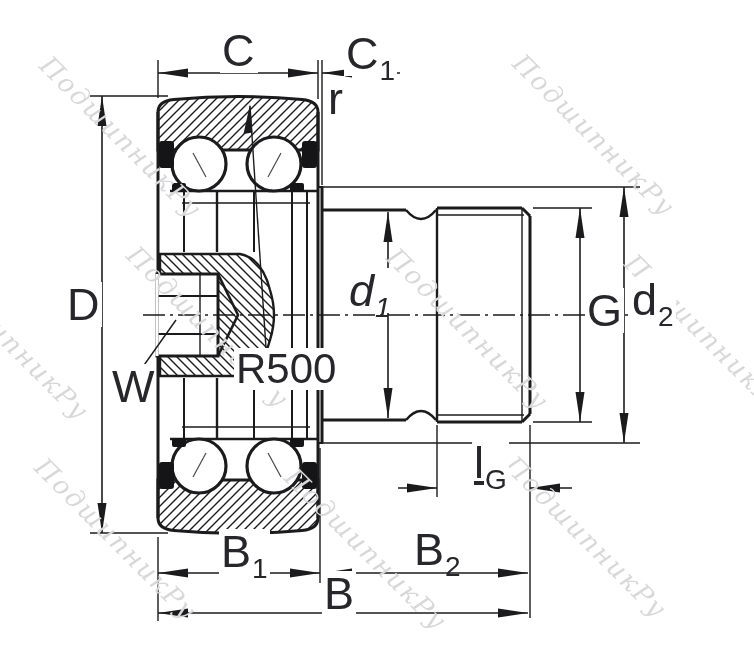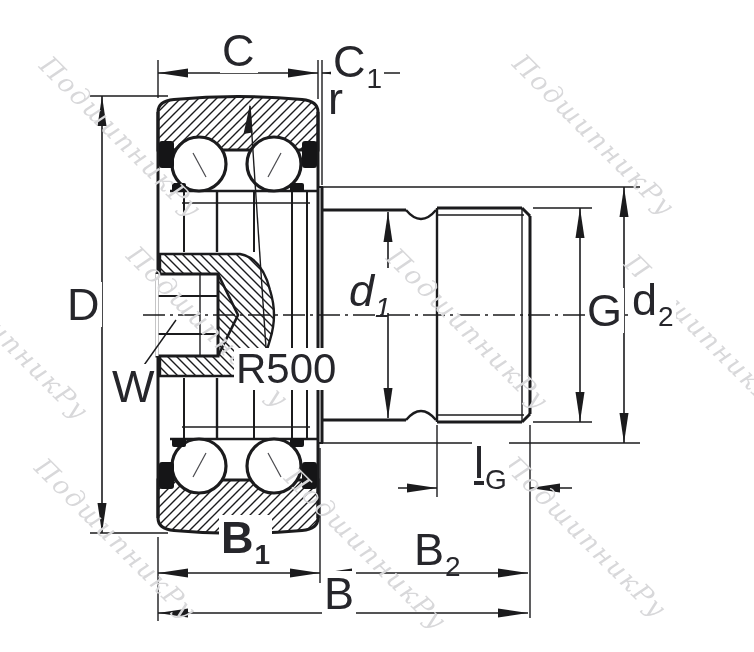--- a/index.html
+++ b/index.html
@@ -178,26 +178,26 @@
       <polygon points="158,573 188,568.5 188,577.5"></polygon>
       <polygon points="320,573 290,568.5 290,577.5"></polygon>
       <polygon points="322,573 352,568.5 352,577.5"></polygon>
       <polygon points="528,573 498,568.5 498,577.5"></polygon>
       <polygon points="158,613 188,608.5 188,617.5"></polygon>
       <polygon points="528,613 498,608.5 498,617.5"></polygon>
     </g>
   </svg>
 
   <div class="dim-label" style="left:220px;top:28px;"><span>C</span><span class="sub"></span></div>
-  <div class="dim-label" style="left:331px;top:31px;margin-top:8px;"><span>C</span><span class="sub">1</span></div>
+  <div class="dim-label" style="left:344px;top:31px;"><span>C</span><span class="sub">1</span></div>
   <div class="dim-label" style="left:326px;top:76px;"><span>r</span></div>
   <div class="dim-label" style="left:65px;top:282px;"><span>D</span></div>
   <div class="dim-label" style="left:110px;top:364px;"><span>W</span></div>
   <div class="dim-label small-label" style="left:234px;top:348px;"><span>R500</span></div>
   <div class="dim-label" style="left:347px;top:268px;font-style:italic;"><span>d</span><span class="sub">1</span></div>
   <div class="dim-label" style="left:585px;top:288px;"><span>G</span></div>
   <div class="dim-label" style="left:630px;top:277px;text-align:center;"><span>d</span><span class="sub">2</span></div>
   <div class="dim-label" style="left:472px;top:440px;text-decoration:underline;"><span>l</span><span class="sub">G</span></div>
-  <div class="dim-label" style="left:219px;top:515px;font-weight:bold;"><span>B</span><span class="sub">1</span></div>
+  <div class="dim-label" style="left:219px;top:529px;"><span>B</span><span class="sub">1</span></div>
   <div class="dim-label" style="left:412px;top:527px;"><span>B</span><span class="sub">2</span></div>
   <div class="dim-label" style="left:322px;top:571px;"><span>B</span></div>
 
 </div>
 
 </body></html>

